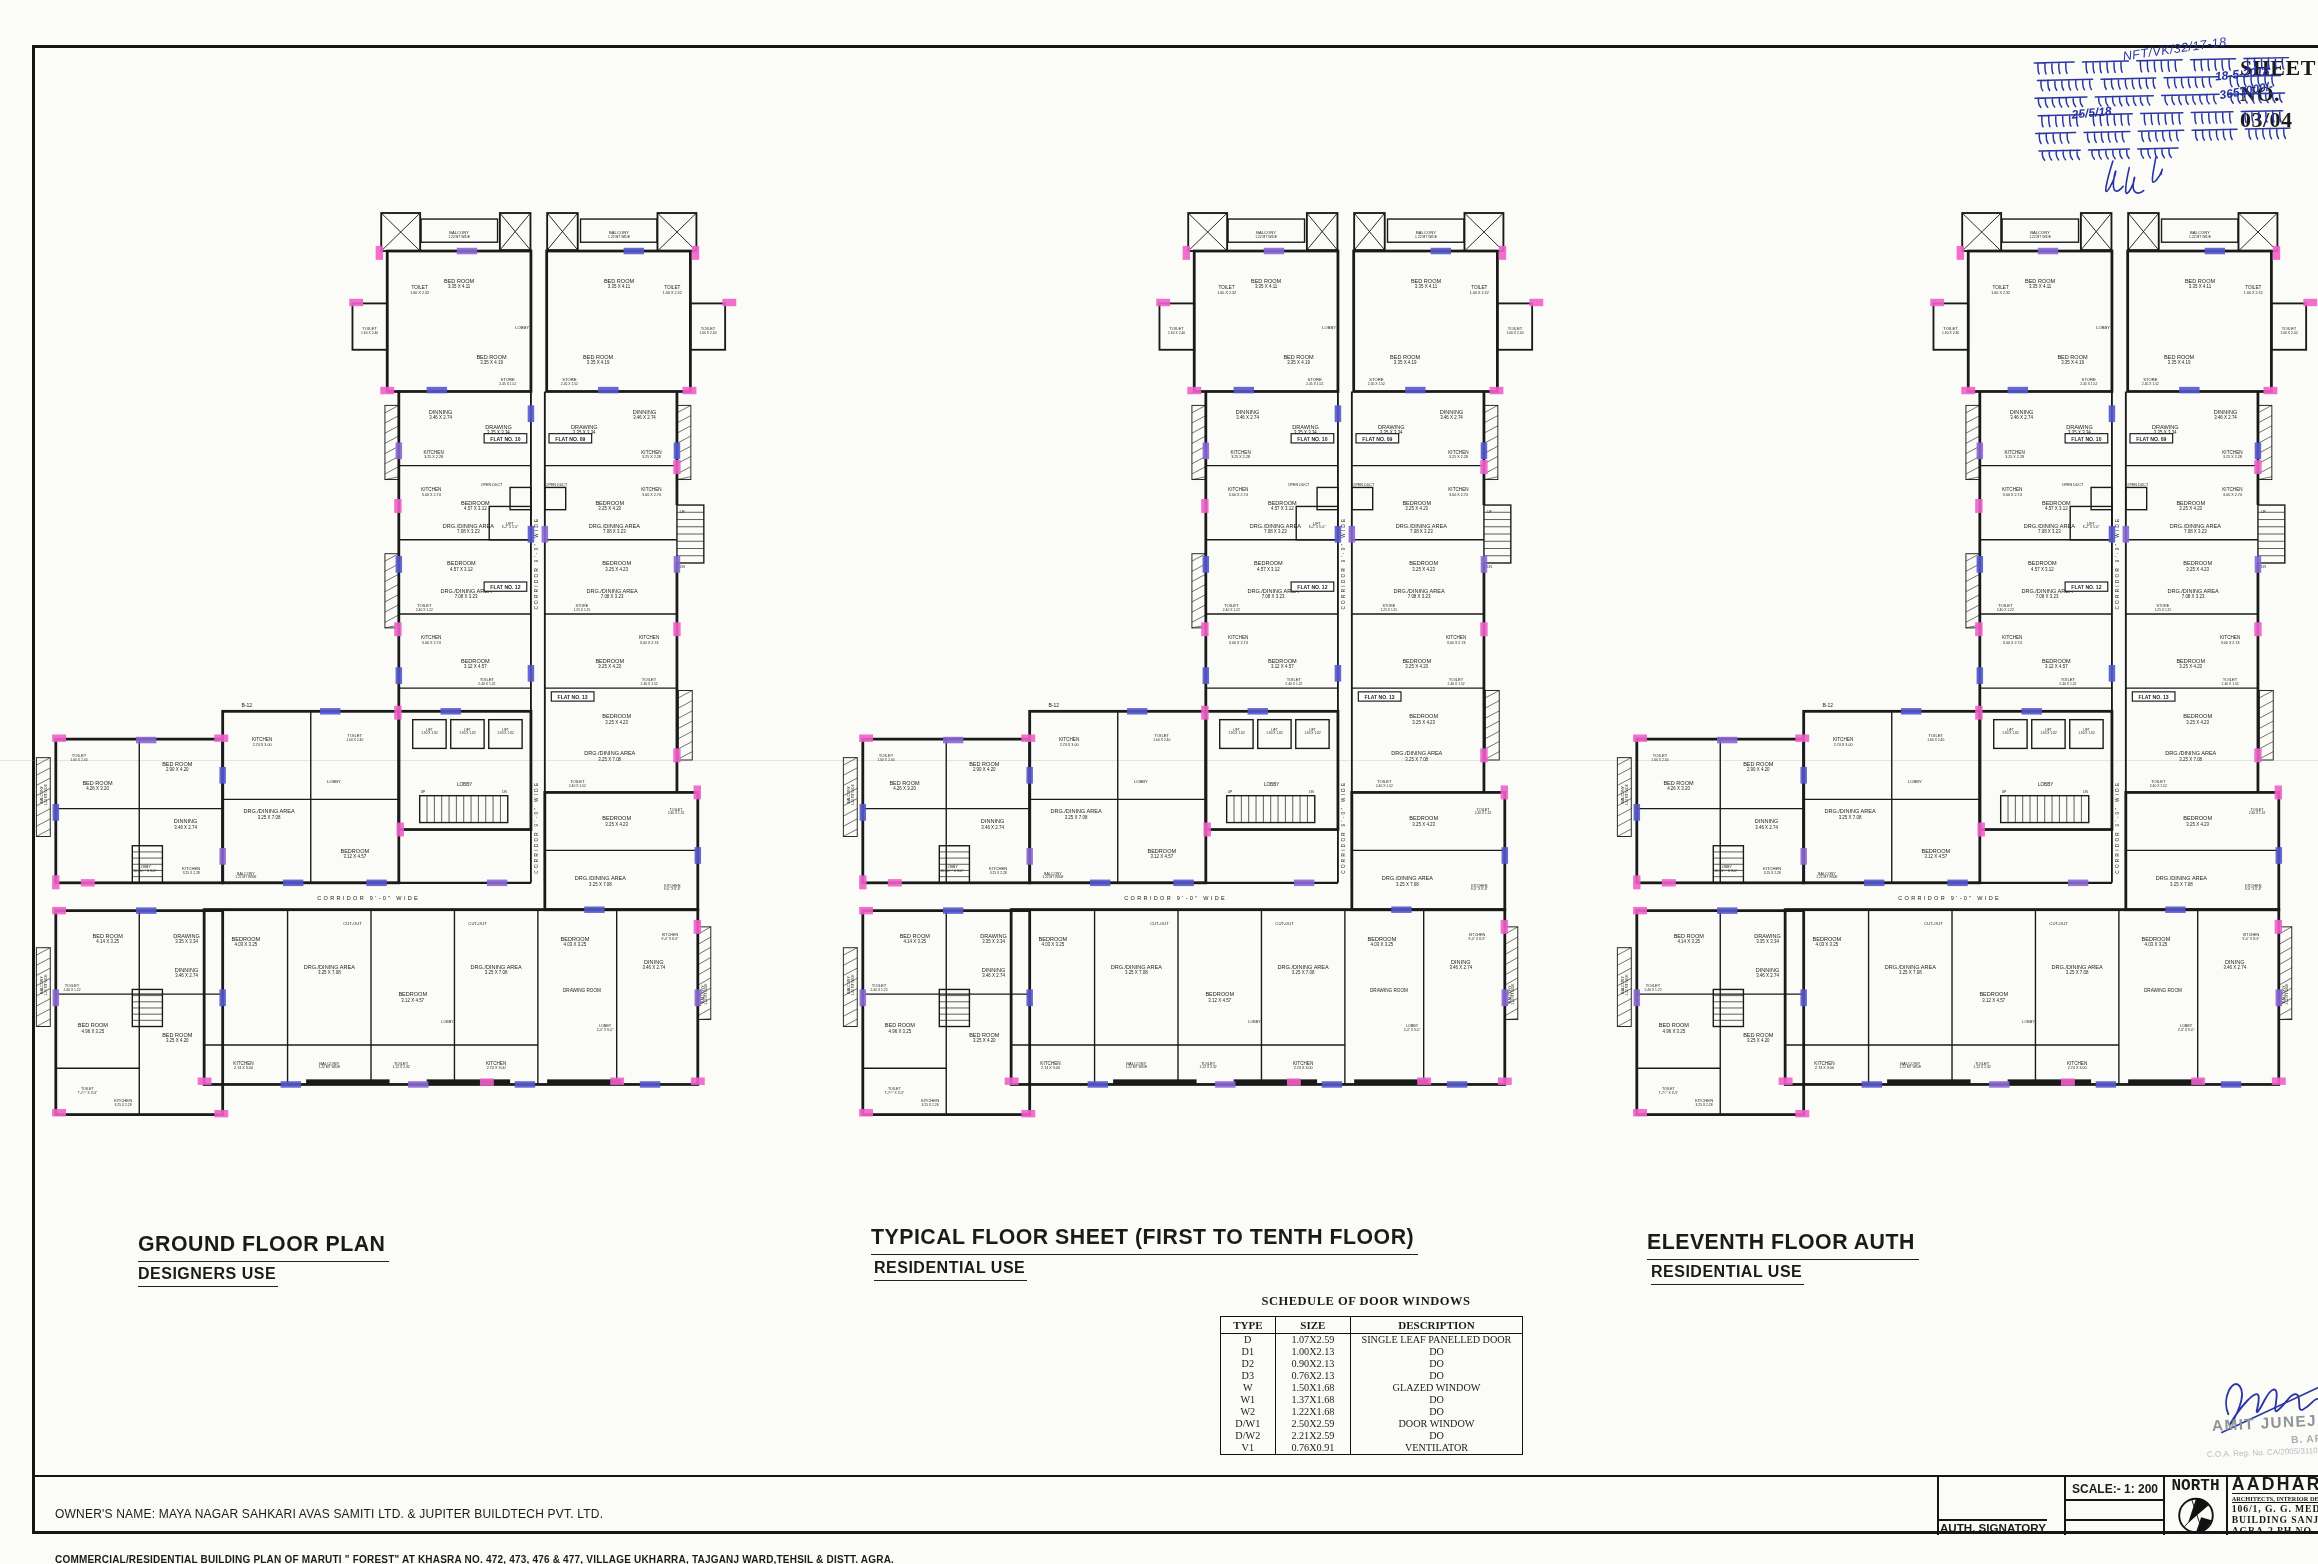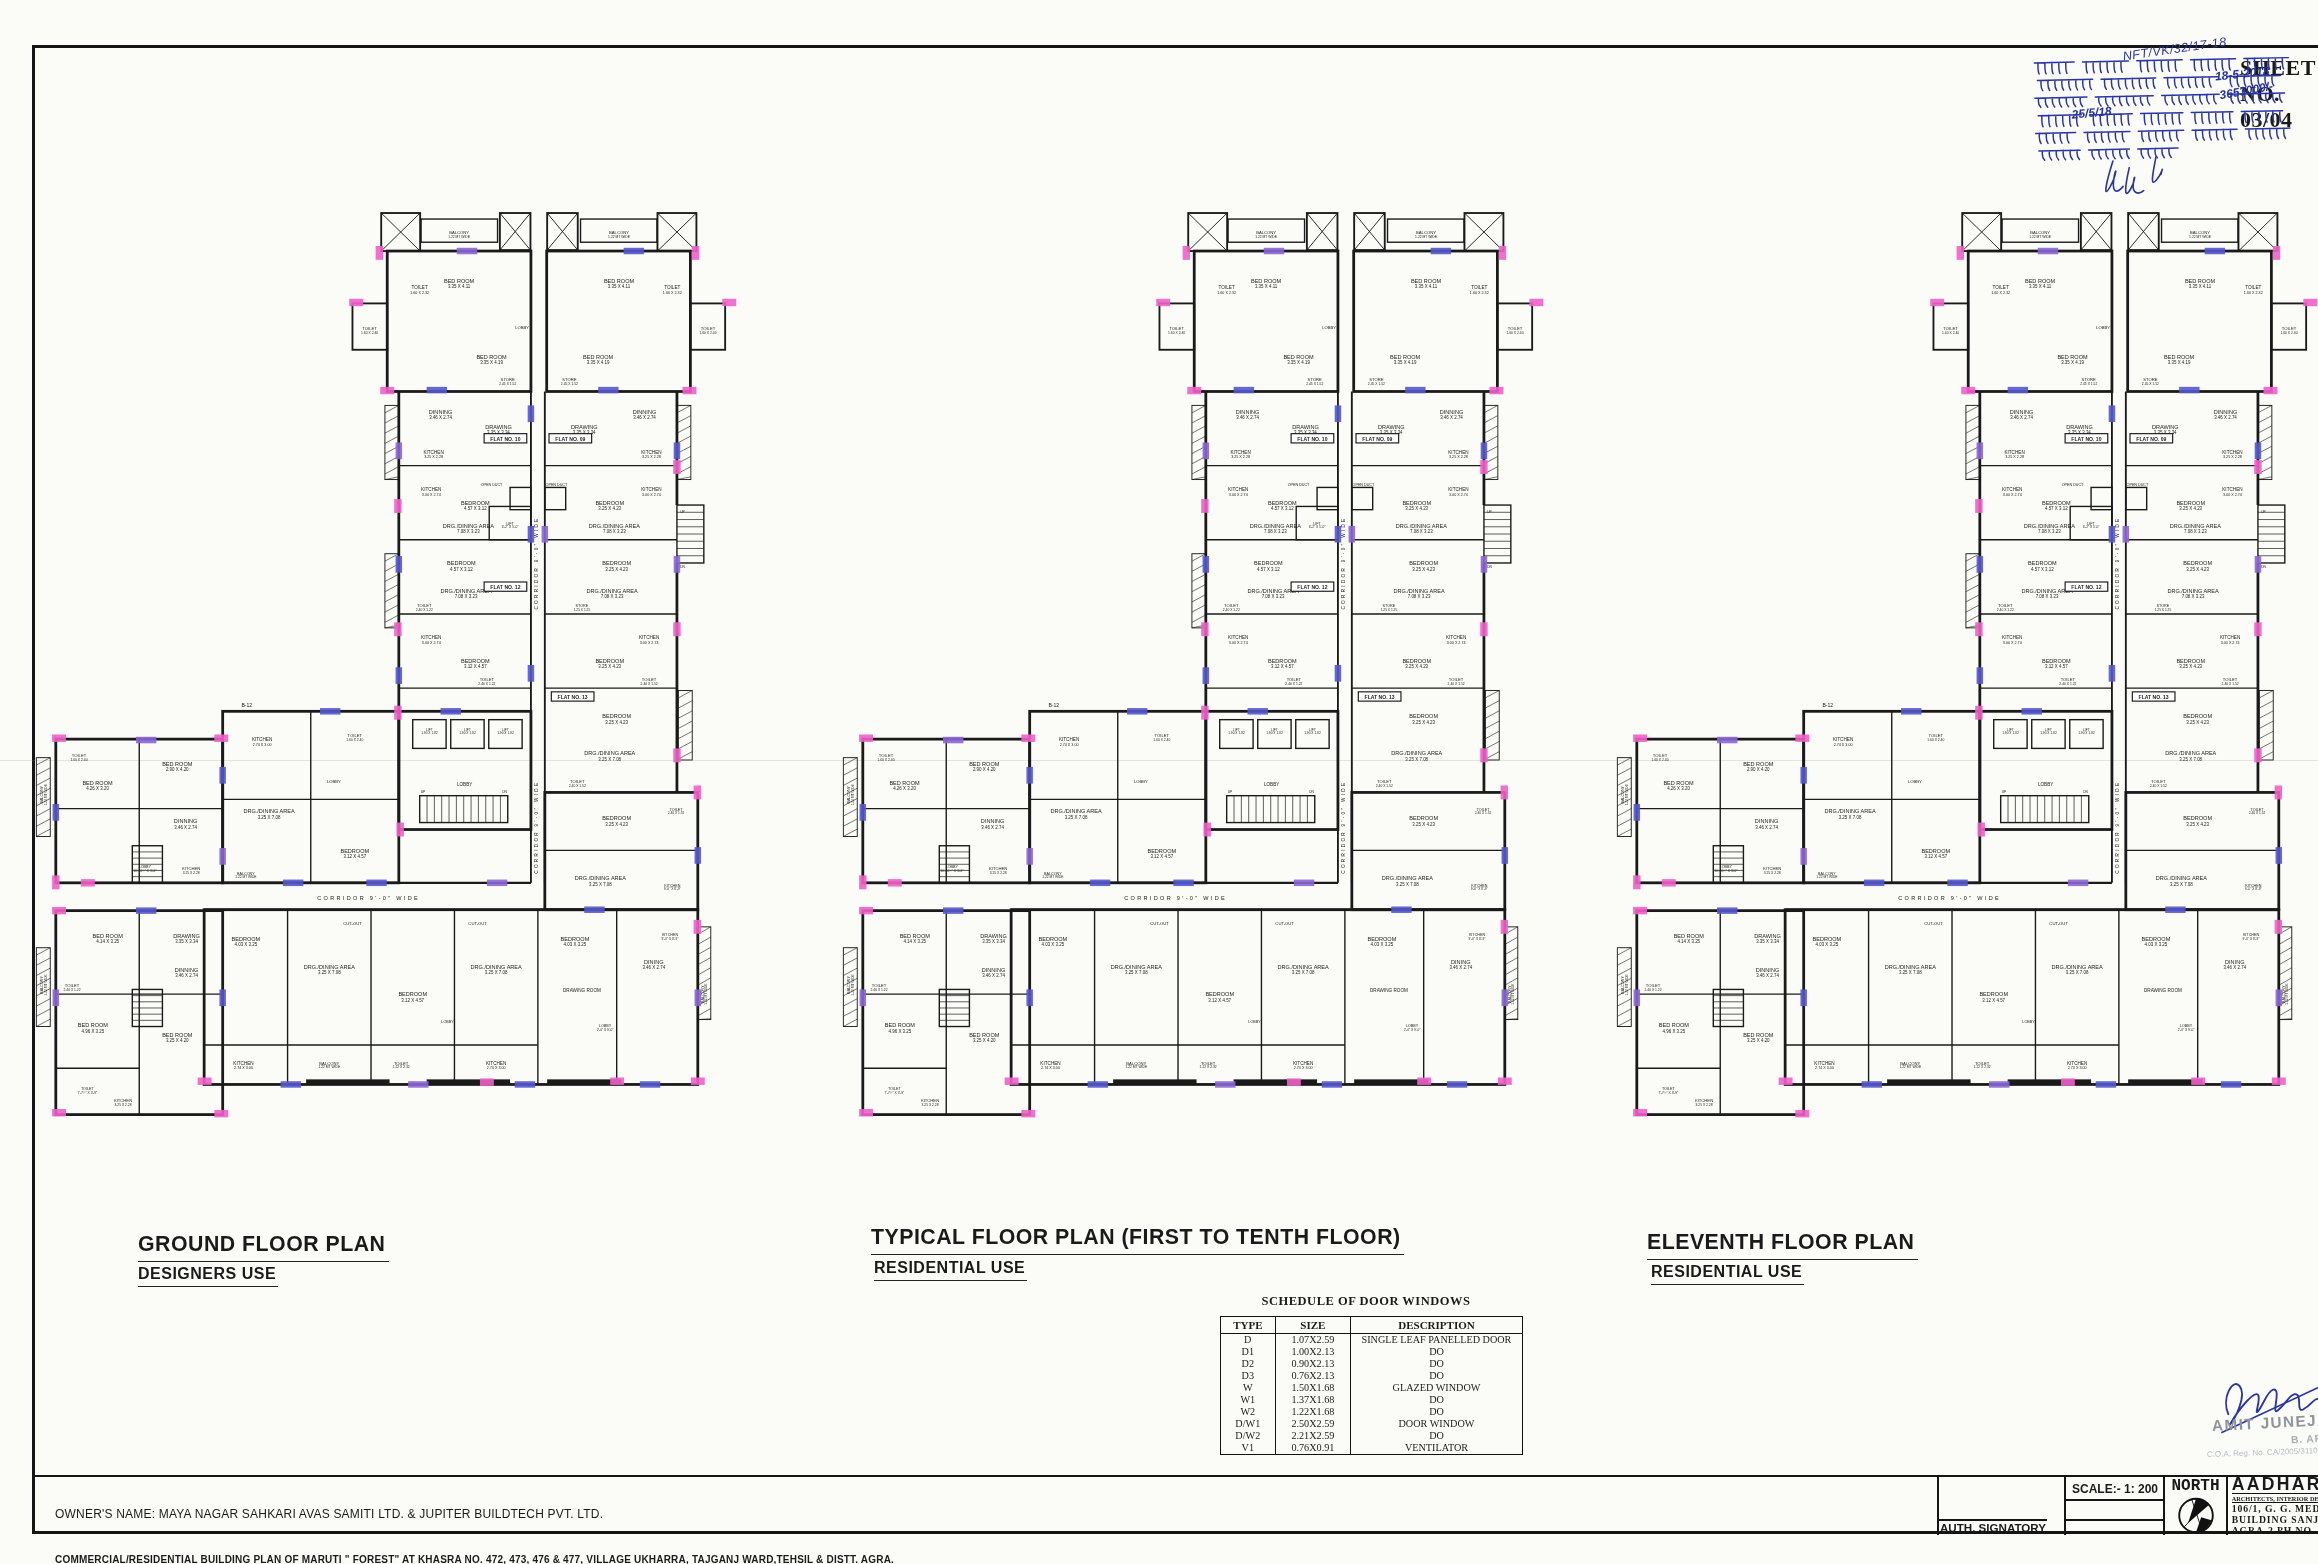--- a/index.html
+++ b/index.html
@@ -1323,23 +1323,23 @@
       <rect x="1124" y="491" width="92" height="20" fill="#fff" stroke="#1a1a1a" stroke-width="2.5"></rect>
       <text x="1170" y="506" font-size="11" font-weight="bold" text-anchor="middle">FLAT NO. 09</text>
       <rect x="984" y="811" width="92" height="20" fill="#fff" stroke="#1a1a1a" stroke-width="2.5"></rect>
       <text x="1030" y="826" font-size="11" font-weight="bold" text-anchor="middle">FLAT NO. 12</text>
       <rect x="1129" y="1048" width="92" height="20" fill="#fff" stroke="#1a1a1a" stroke-width="2.5"></rect>
       <text x="1175" y="1063" font-size="11" font-weight="bold" text-anchor="middle">FLAT NO. 13</text>
     </svg></div>
 
 <div class="abs plan-title" style="left:138px;top:1232px">GROUND FLOOR PLAN</div>
 <div class="abs plan-use" style="left:138px;top:1265px">DESIGNERS USE</div>
-<div class="abs plan-title" style="left:871px;top:1225px">TYPICAL FLOOR PLAN (FIRST TO TENTH FLOOR)</div>
+<div class="abs plan-title" style="left:871px;top:1225px">TYPICAL FLOOR SHEET (FIRST TO TENTH FLOOR)</div>
 <div class="abs plan-use" style="left:874px;top:1259px">RESIDENTIAL USE</div>
-<div class="abs plan-title" style="left:1647px;top:1230px">ELEVENTH FLOOR PLAN</div>
+<div class="abs plan-title" style="left:1647px;top:1230px">ELEVENTH FLOOR AUTH</div>
 <div class="abs plan-use" style="left:1651px;top:1263px">RESIDENTIAL USE</div>
 
 <div class="abs" id="schedule-heading">SCHEDULE OF DOOR WINDOWS</div>
 <div class="abs" id="schedule-table">
   <table class="tbl">
       <thead id="sched-head">
         <tr>
           <th style="width:48px">TYPE</th>
           <th style="width:69px">SIZE</th>
           <th style="width:165px">DESCRIPTION</th>

